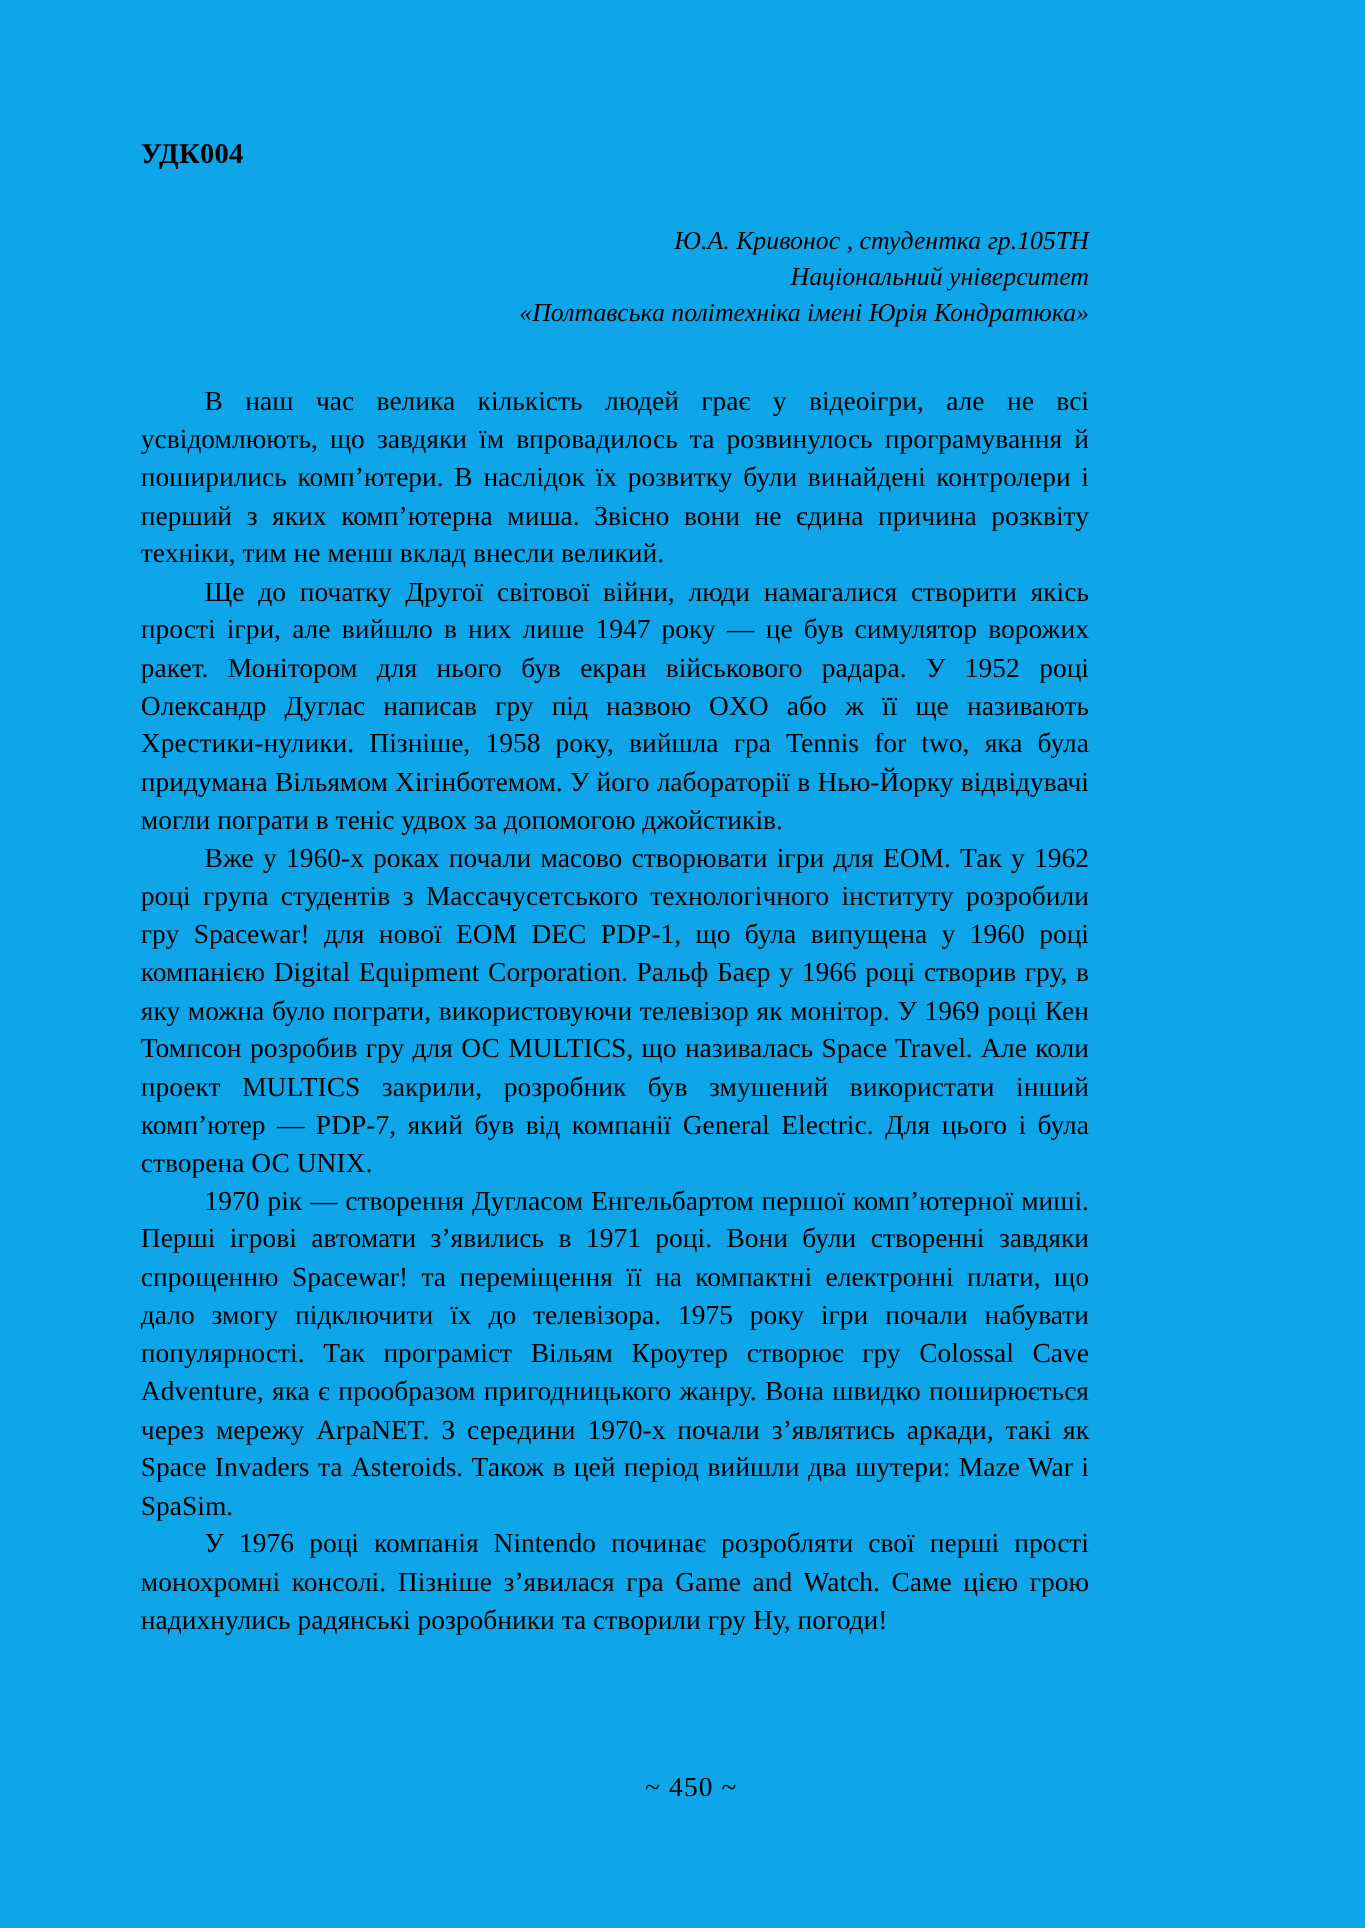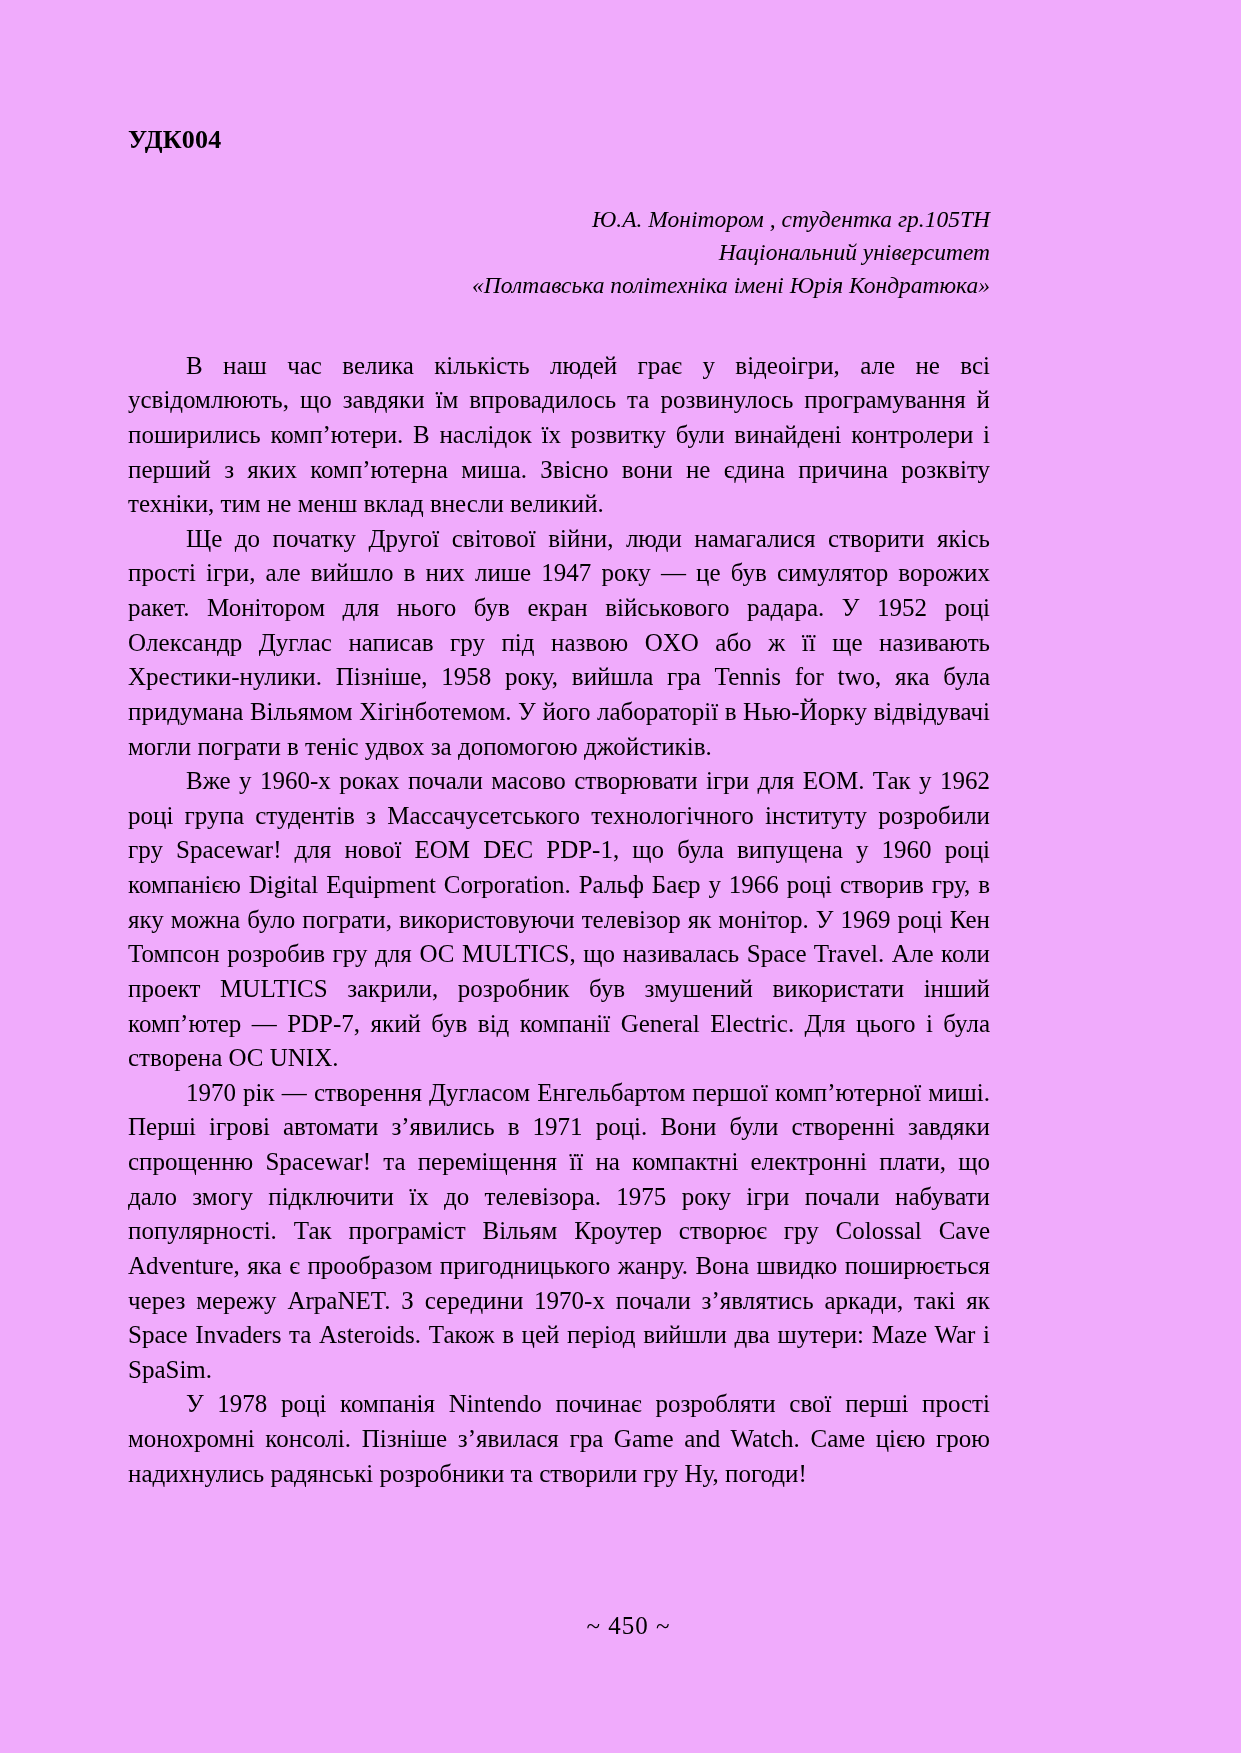--- a/index.html
+++ b/index.html
@@ -7,21 +7,21 @@
     margin: 0;
     padding: 0;
     background: #ffffff;
   }
 
   .page {
     position: relative;
     width: 1241px;
     height: 1753px;
     margin: 0 auto;
-    background: #f0abfc;
+    background: #0ea5e9;
     box-sizing: border-box;
     font-family: "Liberation Serif", "DejaVu Serif", serif;
     color: #000000;
     overflow: hidden;
   }
 
   .content {
     position: absolute;
     left: 128px;
     top: 126px;
@@ -88,30 +88,30 @@
 </style>
 </head>
 <body>
 
 <div class="page">
   <div class="content">
 
     <div class="udc">УДК004</div>
 
     <div class="authors">
-      <span class="line">Ю.А. Монітором , студентка гр.105ТН</span>
+      <span class="line">Ю.А. Кривонос , студентка гр.105ТН</span>
       <span class="line">Національний університет</span>
       <span class="line">«Полтавська політехніка імені Юрія Кондратюка»</span>
     </div>
 
 
     <div class="body-text">
       <p>В наш час велика кількість людей грає у відеоігри, але не всі усвідомлюють, що завдяки їм впровадилось та розвинулось програмування й поширились комп’ютери. В наслідок їх розвитку були винайдені контролери і перший з яких комп’ютерна миша. Звісно вони не єдина причина розквіту техніки, тим не менш вклад внесли великий.</p>
       <p>Ще до початку Другої світової війни, люди намагалися створити якісь прості ігри, але вийшло в них лише 1947 року — це був симулятор ворожих ракет. Монітором для нього був екран військового радара. У 1952 році Олександр Дуглас написав гру під назвою OXO або ж її ще називають Хрестики-нулики. Пізніше, 1958 року, вийшла гра Tennis for two, яка була придумана Вільямом Хігінботемом. У його лабораторії в Нью-Йорку відвідувачі могли пограти в теніс удвох за допомогою джойстиків.</p>
       <p>Вже у 1960-х роках почали масово створювати ігри для ЕОМ. Так у 1962 році група студентів з Массачусетського технологічного інституту розробили гру Spacewar! для нової ЕОМ DEC PDP-1, що була випущена у 1960 році компанією Digital Equipment Corporation. Ральф Баєр у 1966 році створив гру, в яку можна було пограти, використовуючи телевізор як монітор. У 1969 році Кен Томпсон розробив гру для ОС MULTICS, що називалась Space Travel. Але коли проект MULTICS закрили, розробник був змушений використати інший комп’ютер — PDP-7, який був від компанії General Electric. Для цього і була створена ОС UNIX.</p>
       <p>1970 рік — створення Дугласом Енгельбартом першої комп’ютерної миші. Перші ігрові автомати з’явились в 1971 році. Вони були створенні завдяки спрощенню Spacewar! та переміщення її на компактні електронні плати, що дало змогу підключити їх до телевізора. 1975 року ігри почали набувати популярності. Так програміст Вільям Кроутер створює гру Colossal Cave Adventure, яка є прообразом пригодницького жанру. Вона швидко поширюється через мережу ArpaNET. З середини 1970-х почали з’являтись аркади, такі як Space Invaders та Asteroids. Також в цей період вийшли два шутери: Maze War i SpaSim.</p>
-      <p>У 1978 році компанія Nintendo починає розробляти свої перші прості монохромні консолі. Пізніше з’явилася гра Game and Watch. Саме цією грою надихнулись радянські розробники та створили гру Ну, погоди!</p>
+      <p>У 1976 році компанія Nintendo починає розробляти свої перші прості монохромні консолі. Пізніше з’явилася гра Game and Watch. Саме цією грою надихнулись радянські розробники та створили гру Ну, погоди!</p>
     </div>
 
   </div>
 
   <div class="page-number">~ 450 ~</div>
 </div>
 
 </body></html>

